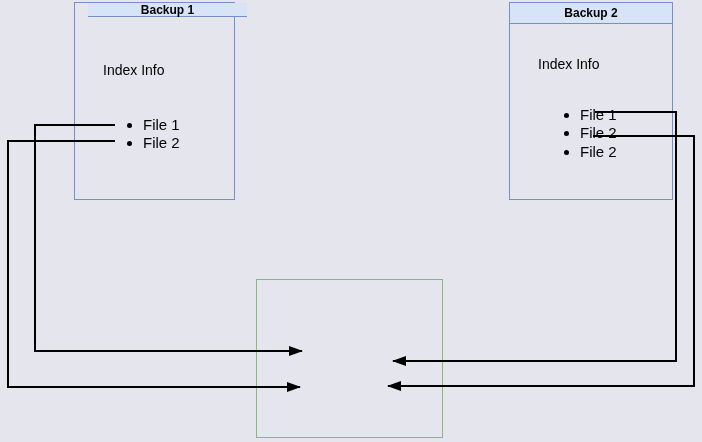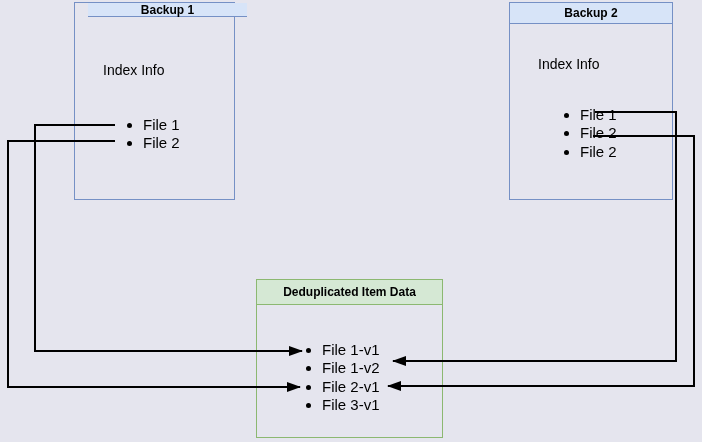--- a/index.html
+++ b/index.html
@@ -104,24 +104,15 @@
     </div>
     <div class="index-label">Index Info</div>
     <ul class="files">
       <li>File 1</li>
       <li>File 2</li>
       <li>File 2</li>
     </ul>
   </div>
 
   <div class="box green" id="dedup">
-    <div class="box-header">
-      <span>Deduplicated Item Data</span>
-    </div>
-    <ul class="files">
-      <li>File 1-v1</li>
-      <li>File 1-v2</li>
-      <li>File 2-v1</li>
-      <li>File 3-v1</li>
-    </ul>
   </div>
 
 </div>
 
 </body></html>

